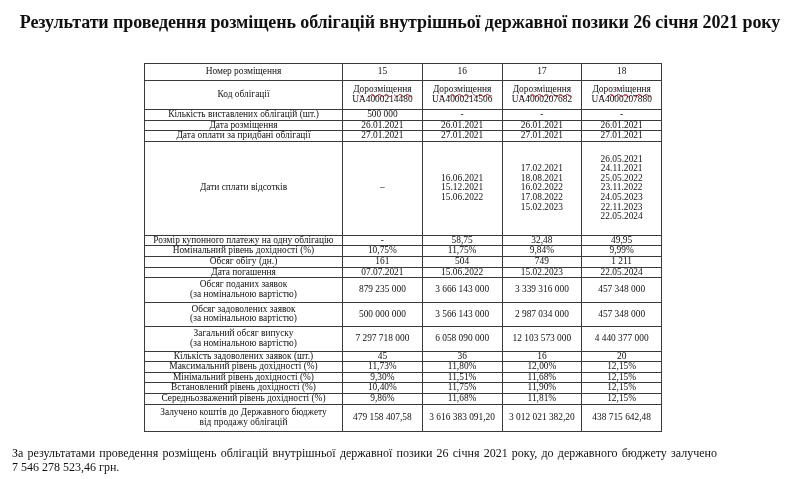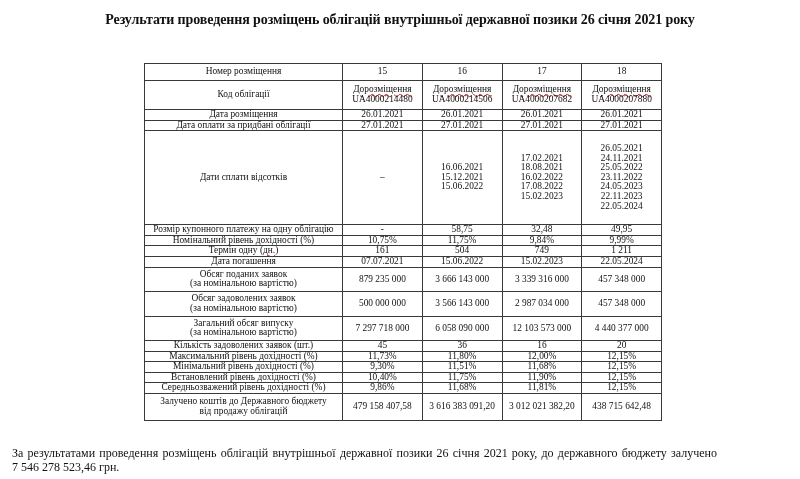--- a/index.html
+++ b/index.html
@@ -2,21 +2,21 @@
 <html><head>
 <meta charset="utf-8">
 <style>
   html, body { margin: 0; padding: 0; background: #ffffff; }
   body {
     width: 800px; height: 479px; position: relative; overflow: hidden;
     font-family: "Liberation Serif", "DejaVu Serif", serif; color: #111;
   }
   .title {
     position: absolute; left: 0; width: 800px; top: 12px;
-    text-align: center; font-weight: bold; font-size: 14px; letter-spacing: -0.1px;
+    text-align: center; font-weight: bold; font-size: 18px; letter-spacing: -0.1px;
   }
   table.results {
     position: absolute; left: 144px; top: 63px;
     width: 517px; border-collapse: collapse; table-layout: fixed;
     font-size: 9.4px; line-height: 9.6px;
   }
   table.results td {
     border: 1px solid #3a3a3a; text-align: center; vertical-align: middle;
     padding: 0 2px; white-space: nowrap; overflow: hidden;
   }
@@ -74,20 +74,27 @@
           <span>UA4000207682</span>
         </td>
       <td class="multiline">
           <span class="spell">Дорозміщення</span>
           <span>UA4000207880</span>
         </td>
     </tr>
   </tbody>
   <tbody id="rows-top">
       <tr class="hs">
+        <td>Кількість виставлених облігацій (шт.)</td>
+        <td>500 000</td>
+        <td>-</td>
+        <td>-</td>
+        <td>-</td>
+      </tr>
+      <tr class="hs">
         <td>Дата розміщення</td>
         <td>26.01.2021</td>
         <td>26.01.2021</td>
         <td>26.01.2021</td>
         <td>26.01.2021</td>
       </tr>
       <tr class="hs">
         <td>Дата оплати за придбані облігації</td>
         <td>27.01.2021</td>
         <td>27.01.2021</td>
@@ -135,21 +142,21 @@
       <tr class="hr">
         <td>Номінальний рівень дохідності (%)</td>
         <td>10,75%</td>
         <td>11,75%</td>
         <td>9,84%</td>
         <td>9,99%</td>
       </tr>
     </tbody>
   <tbody>
     <tr class="hr">
-      <td><span>Термін одну (</span><span class="spell">дн.</span><span>)</span></td>
+      <td><span>Обсяг обігу (</span><span class="spell">дн.</span><span>)</span></td>
       <td>161</td>
       <td>504</td>
       <td>749</td>
       <td>1 211</td>
     </tr>
     <tr class="hr">
       <td>Дата погашення</td>
       <td>07.07.2021</td>
       <td>15.06.2022</td>
       <td>15.02.2023</td>

